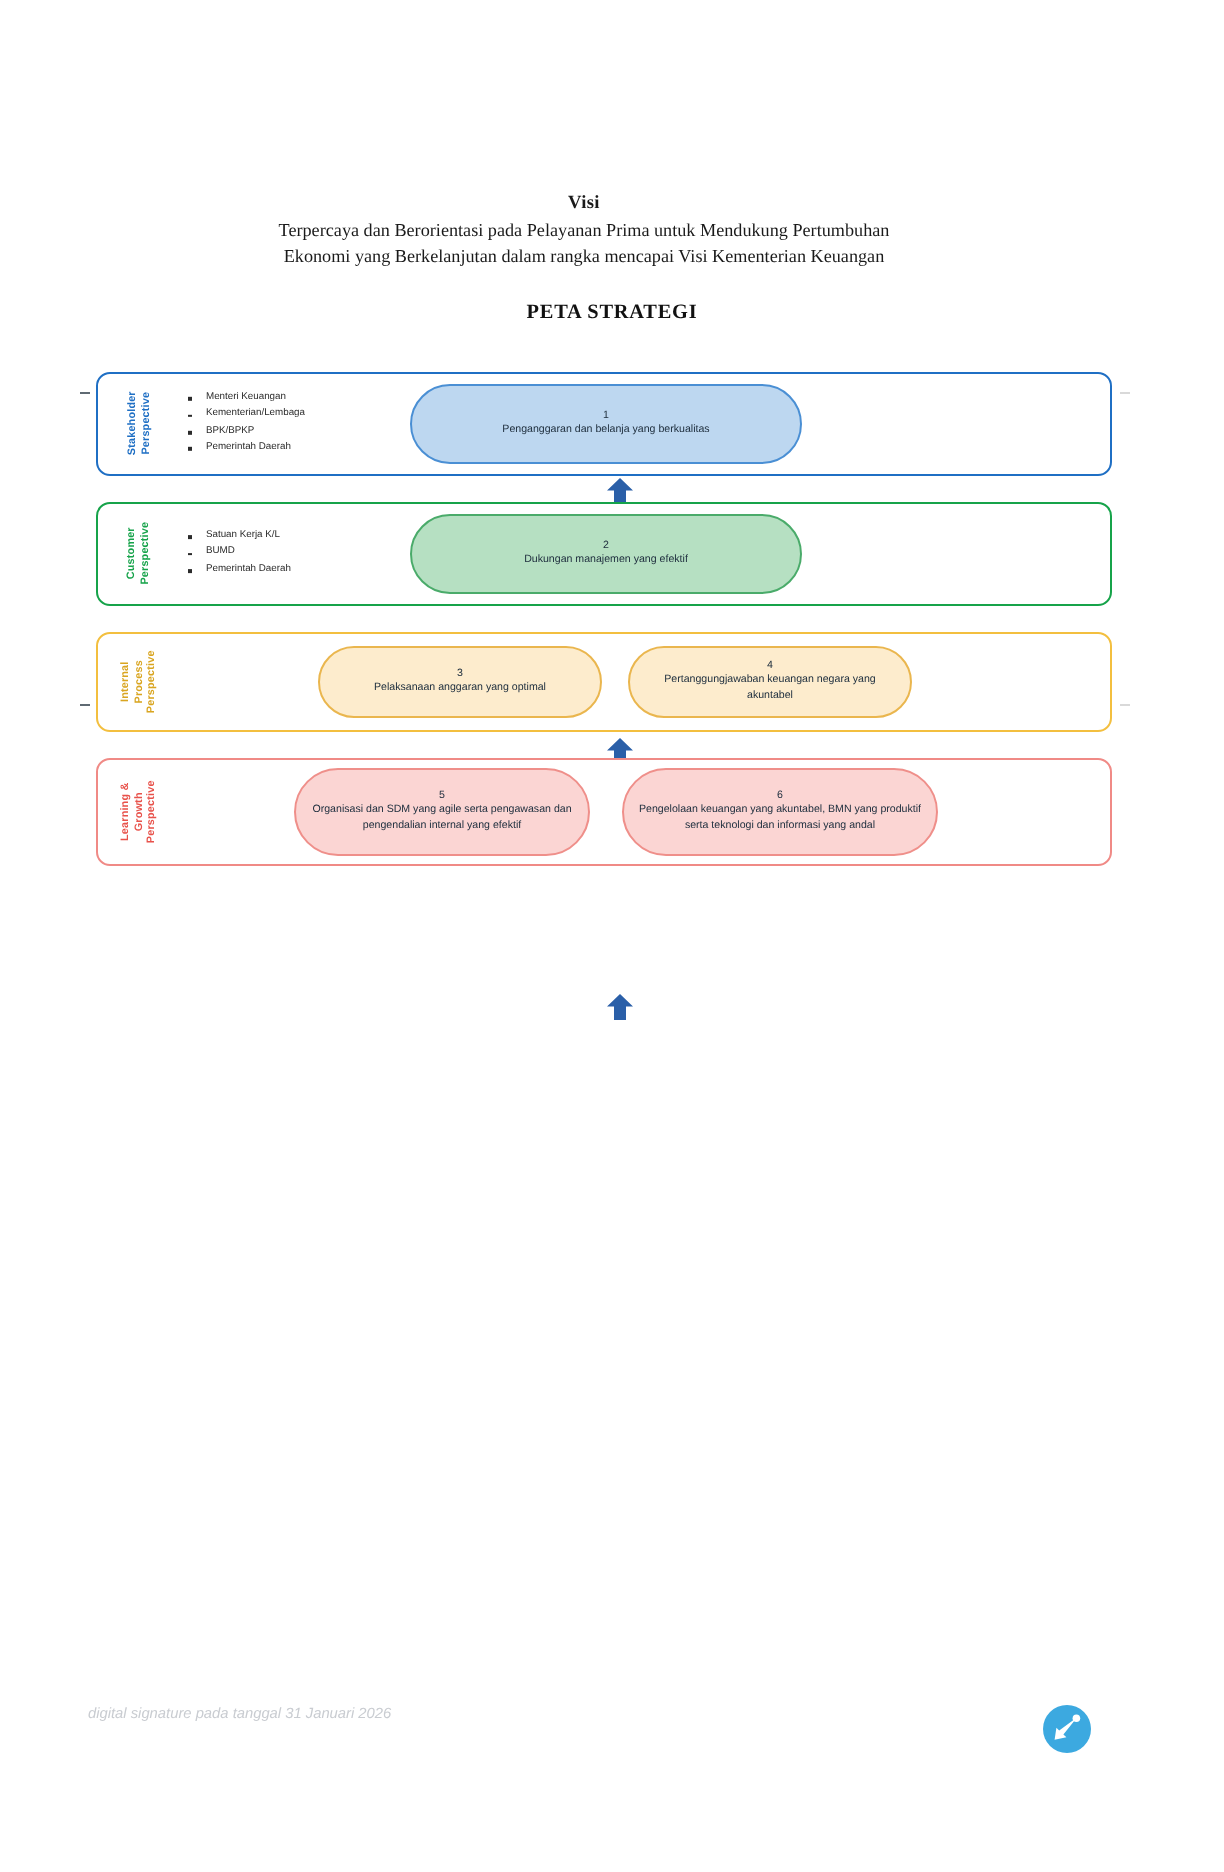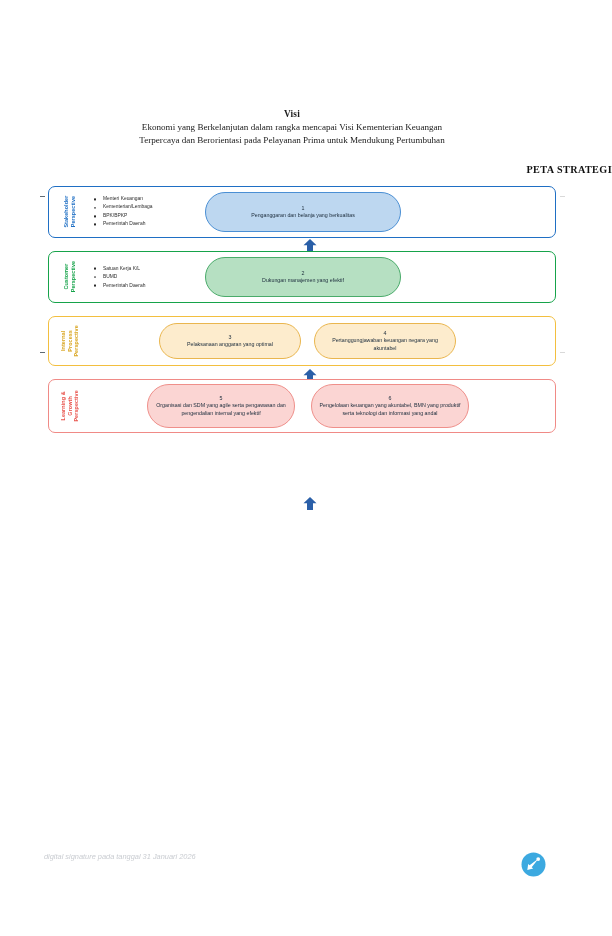--- a/index.html
+++ b/index.html
@@ -12,44 +12,44 @@
     height: 936px;
     position: relative;
     font-family: "Liberation Sans", sans-serif;
     overflow: hidden;
   }
 
   
   .vision-block {
     position: absolute;
     left: 0;
-    top: 108px;
+    top: 96px;
     width: 584px;
     text-align: center;
     font-family: "Liberation Serif", serif;
     color: #1a1a1a;
   }
   .vision-title {
     font-size: 9.3px;
     font-weight: bold;
     letter-spacing: .2px;
     line-height: 13px;
   }
   .vision-line {
     font-size: 9.1px;
     line-height: 12.6px;
     white-space: nowrap;
   }
 
   .map-title {
     position: absolute;
     left: 0;
-    top: 164px;
+    top: 151px;
     width: 612px;
-    text-align: right;
+    text-align: center;
     font-family: "Liberation Serif", serif;
     font-size: 10.2px;
     font-weight: bold;
     letter-spacing: .4px;
     color: #111111;
   }
 
   
   .map {
     position: absolute;
@@ -221,22 +221,22 @@
     top: 852px;
     width: 25px;
     height: 25px;
   }
 </style>
 </head>
 <body>
 
 <div class="vision-block">
   <div class="vision-title">Visi</div>
+  <div class="vision-line">Terpercaya dan Berorientasi pada Pelayanan Prima untuk Mendukung Pertumbuhan</div>
   <div class="vision-line">Ekonomi yang Berkelanjutan dalam rangka mencapai Visi Kementerian Keuangan</div>
-  <div class="vision-line">Terpercaya dan Berorientasi pada Pelayanan Prima untuk Mendukung Pertumbuhan</div>
 </div>
 
 <div class="map-title">PETA STRATEGI</div>
 
 <div class="map">
 
   <span class="tick tick-l1"></span>
   <span class="tick tick-l3"></span>
   <span class="tick tick-r1"></span>
   <span class="tick tick-r3"></span>

